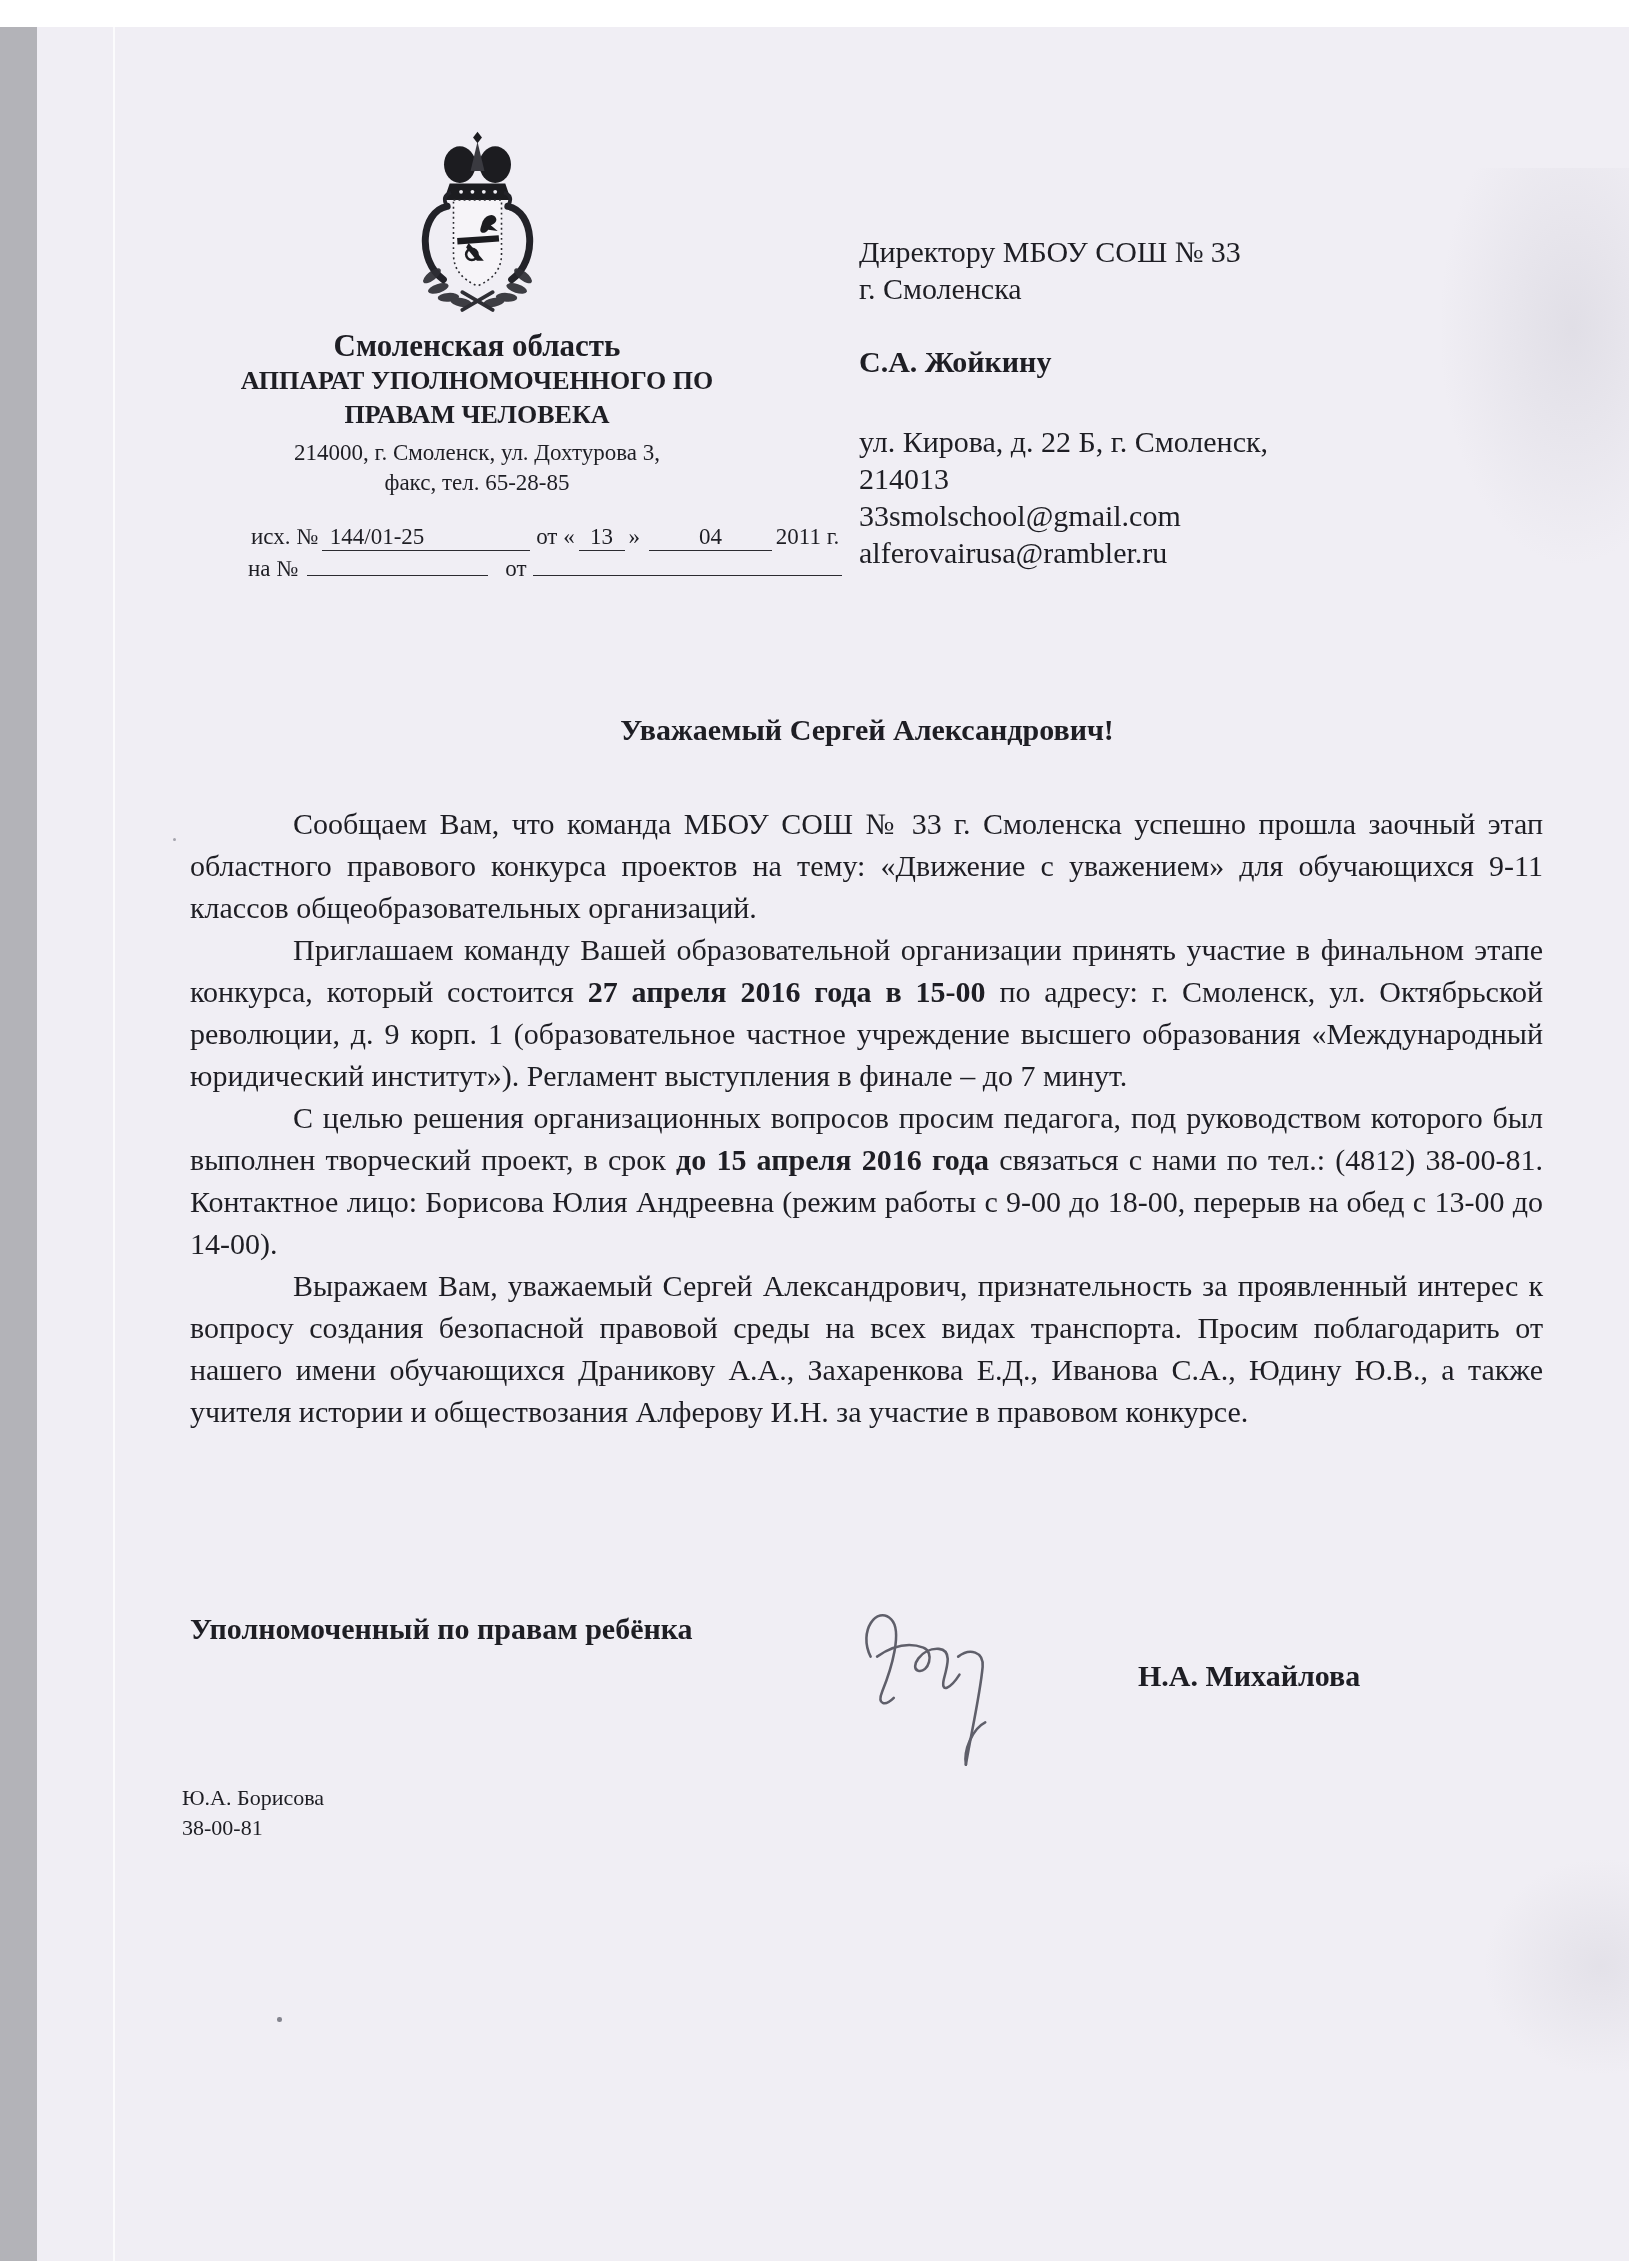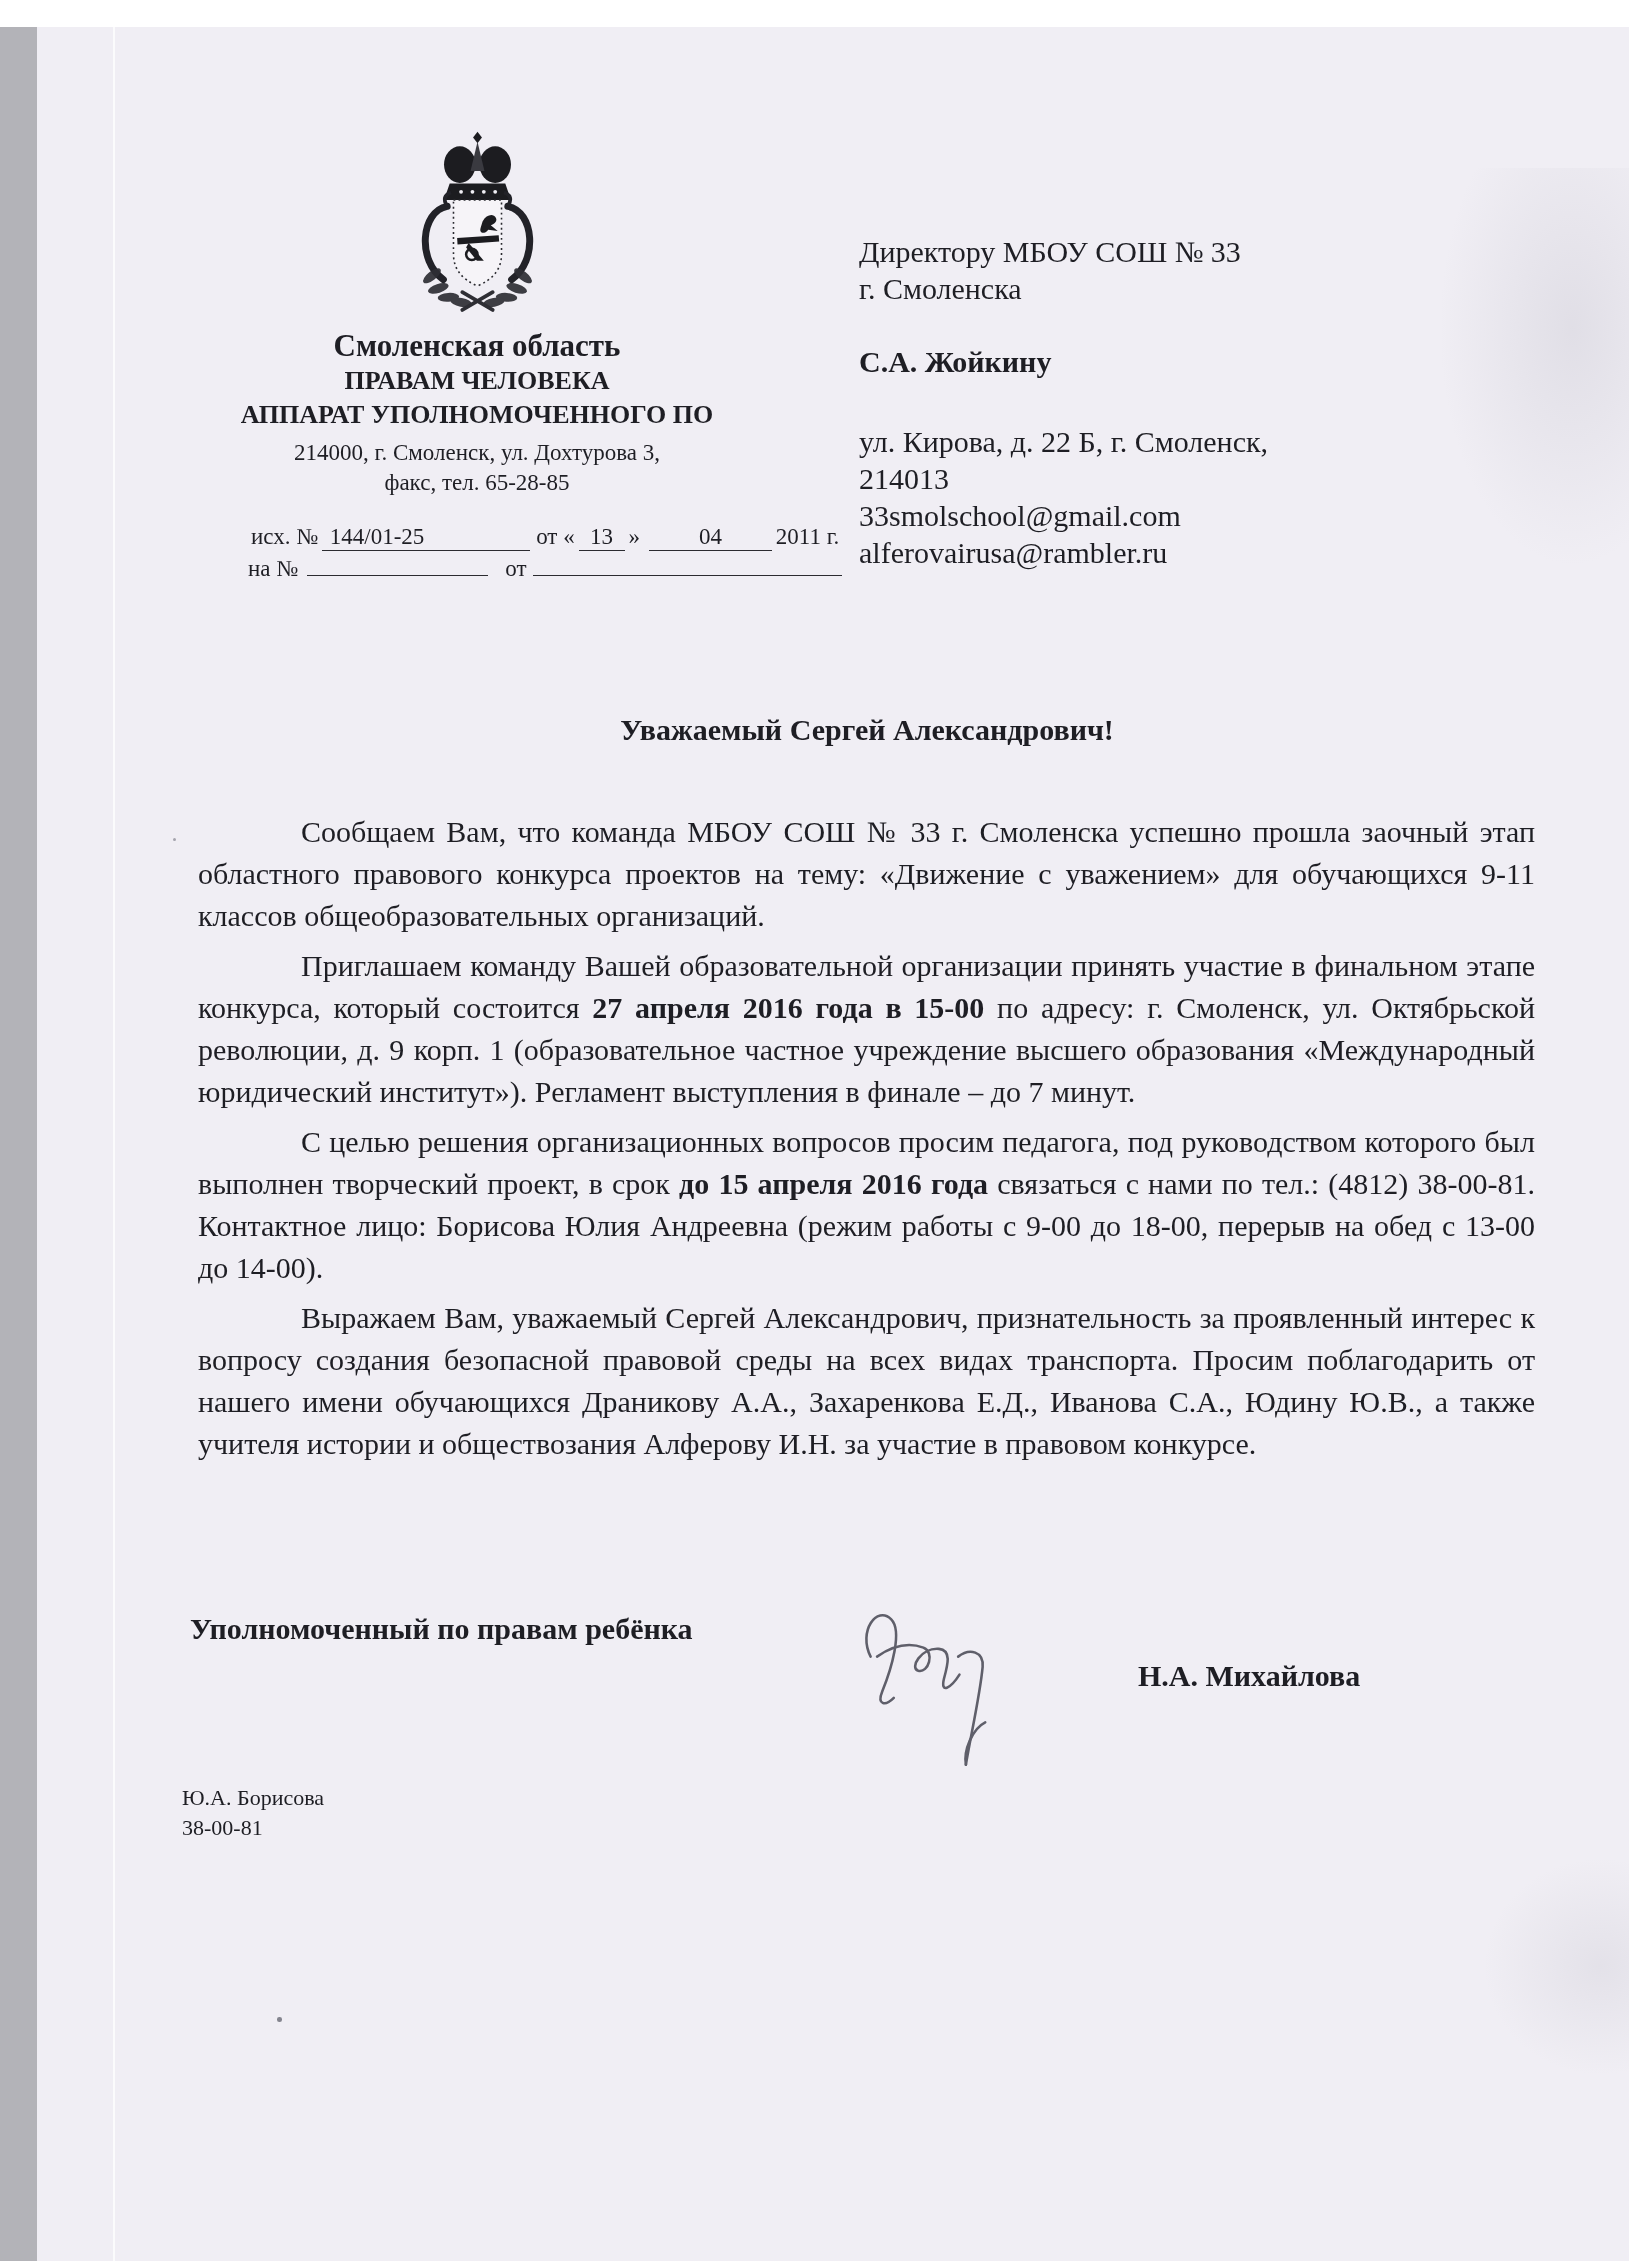--- a/index.html
+++ b/index.html
@@ -39,21 +39,21 @@
   .ref-gap{display:inline-block;width:6.4px;}
 
   
   .rcp{position:absolute;left:859px;top:233px;width:683px;font-size:30px;line-height:37px;}
   .rcp-name{font-weight:700;margin-top:36px;}
   .rcp-addr{margin-top:43px;}
 
   
   .salutation{position:absolute;left:190px;top:713px;width:1354px;text-align:center;font-weight:700;font-size:30px;}
   .body-block{position:absolute;left:190px;top:803px;width:1353px;font-size:30px;line-height:42px;text-align:justify;}
-  .body-block p.para{margin:8px;text-indent:103px;}
+  .body-block p.para{margin:0;text-indent:103px;}
   .body-block span.b{font-weight:700;}
 
   
   .sig-title{position:absolute;left:190px;top:1607px;font-weight:700;font-size:30px;line-height:44px;}
   .sig-name{position:absolute;left:1138px;top:1659px;font-weight:700;font-size:30px;}
   .sig-script{position:absolute;left:832px;top:1560px;}
 
   
   .footer{position:absolute;left:182px;top:1783px;font-size:22px;line-height:30px;}
 </style>
@@ -108,22 +108,22 @@
         <ellipse cx="172" cy="252" rx="17" ry="7" transform="rotate(18 172 252)"></ellipse>
         <ellipse cx="156" cy="266" rx="17" ry="7" transform="rotate(4 156 266)"></ellipse>
         <ellipse cx="136" cy="274" rx="17" ry="7" transform="rotate(-10 136 274)"></ellipse>
       </g>
       <g stroke="#2e2e34" stroke-width="6" stroke-linecap="round">
         <path d="M86 286 L134 258"></path>
         <path d="M134 286 L86 258"></path>
       </g>
     </svg>
     <div class="lh-region">Смоленская область</div>
+    <div class="lh-org">АППАРАТ УПОЛНОМОЧЕННОГО ПО</div>
     <div class="lh-org">ПРАВАМ ЧЕЛОВЕКА</div>
-    <div class="lh-org">АППАРАТ УПОЛНОМОЧЕННОГО ПО</div>
     <div class="lh-addr">214000,   г. Смоленск, ул. Дохтурова  3,</div>
     <div class="lh-addr" style="margin-top:0;">факс, тел. 65-28-85</div>
   </div>
 
   <div class="ref-row ref-1">
     <span>исх. №</span><span class="u u-num">144/01-25</span><span class="ref-gap"></span><span>от «</span><span class="u u-day">13</span><span>»</span><span class="u u-month">04</span><span>2011 г.</span>
   </div>
   <div class="ref-row ref-2">
     <span>на  №</span><span class="u u-blank1"></span><span class="ref-gap" style="width:17px;"></span><span>от</span><span class="u u-blank2"></span>
   </div>

